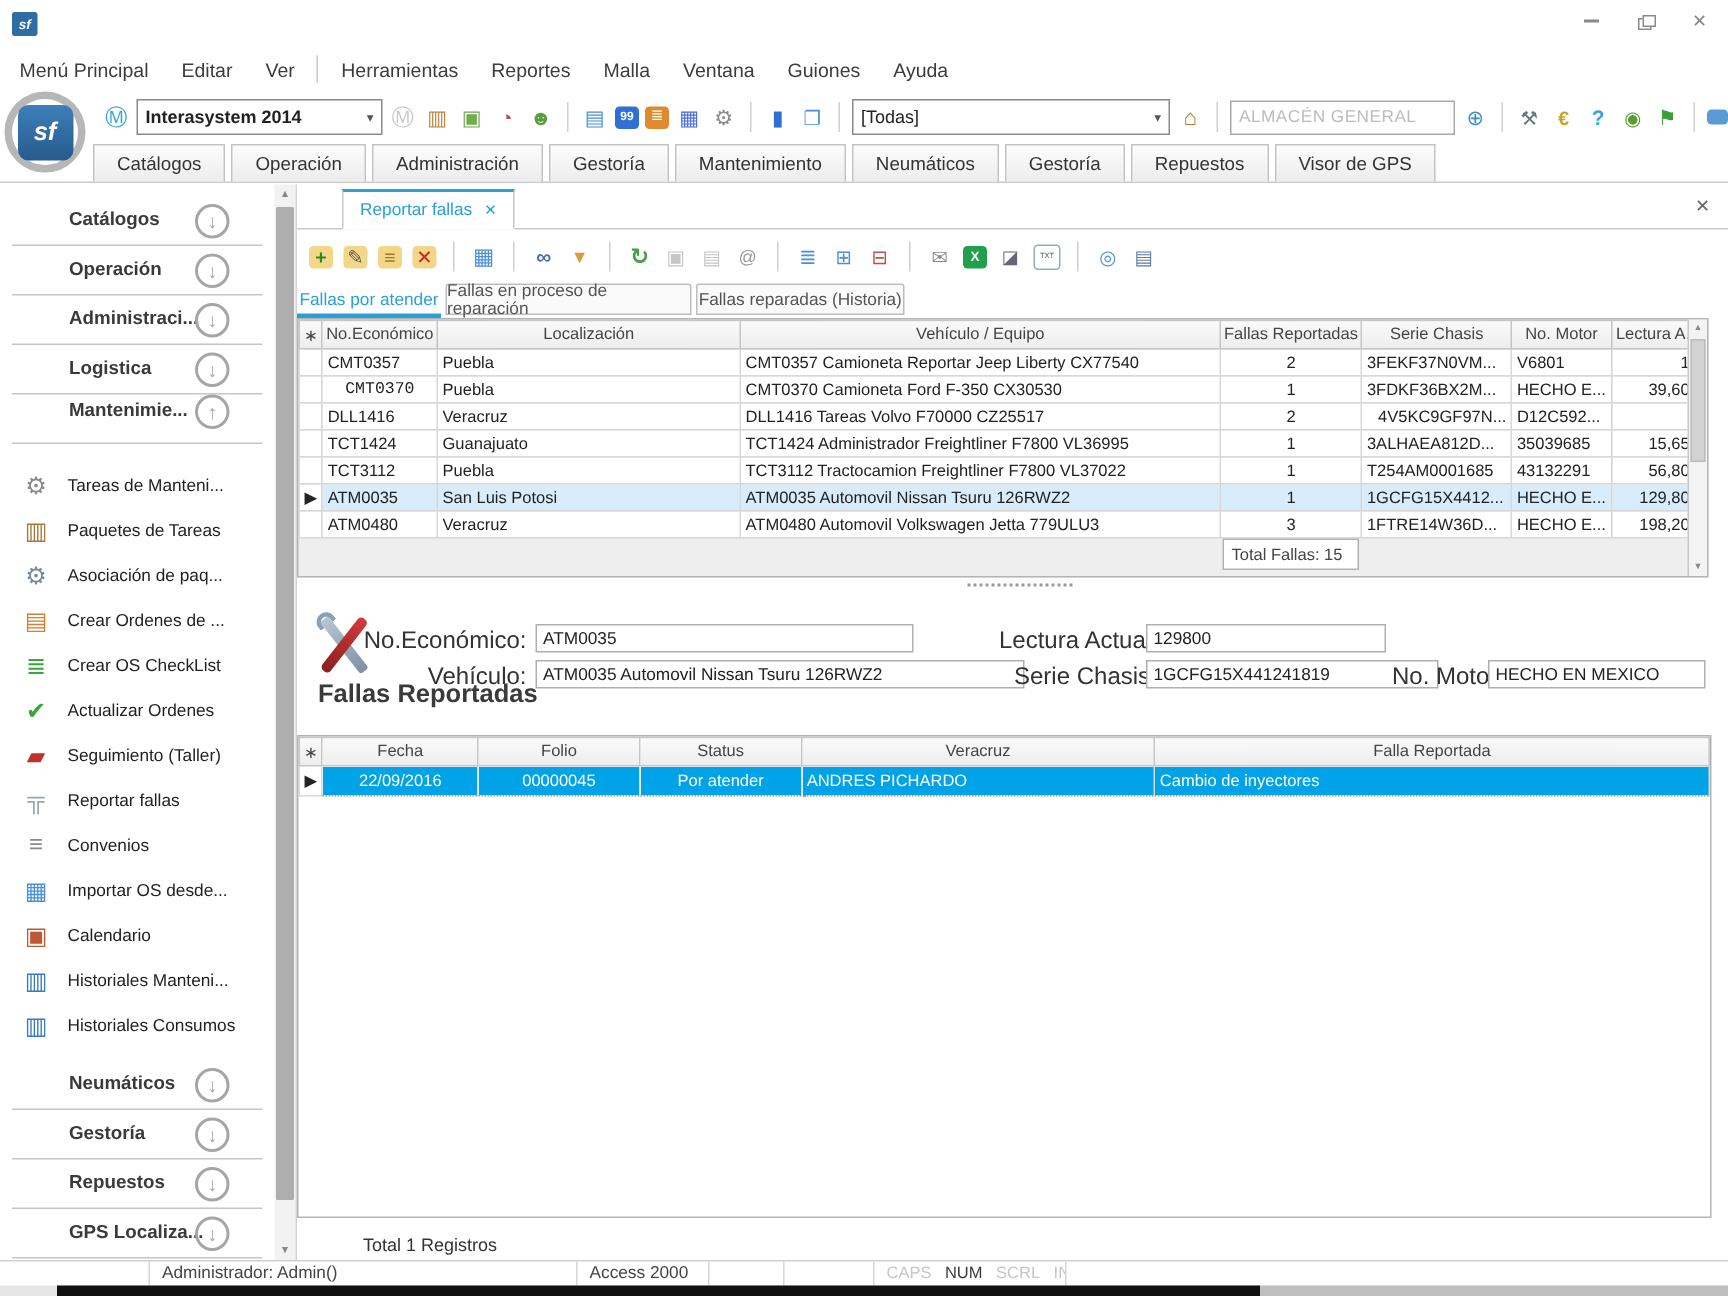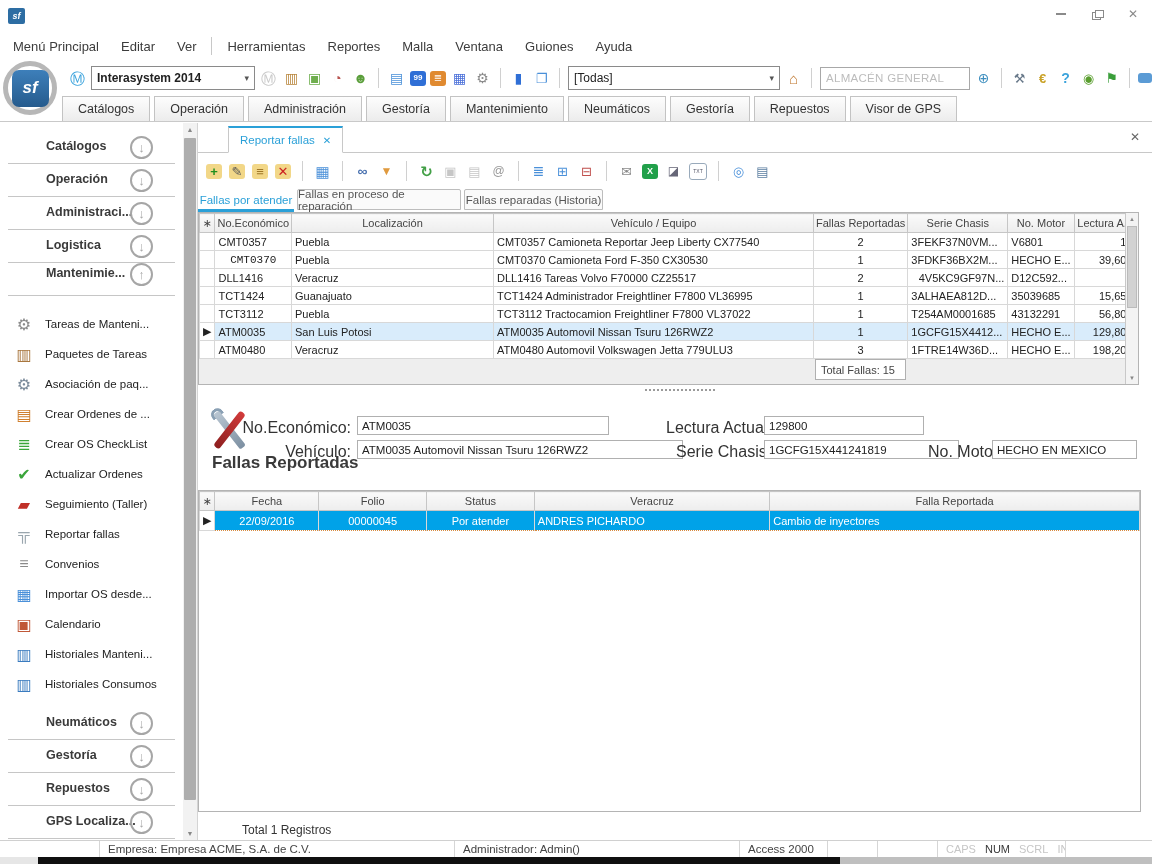--- a/index.html
+++ b/index.html
@@ -527,21 +527,20 @@
           </tr>
         </tbody>
       </table>
     </div>
 
   <div id="gridfooter">Total 1 Registros</div>
 </div>
 
 <div id="statusbar" class="abs">
   <div class="scell" style="width:100px"></div>
-  <div class="scell" style="width:355px">Empresa: Empresa ACME, S.A. de C.V.</div>
   <div class="scell" style="width:285px">Administrador: Admin()</div>
   <div class="scell" style="width:88px">Access 2000</div>
   <div class="scell" style="width:50px"></div>
   <div class="scell" style="width:60px"></div>
   <div class="scell" style="width:128px">
       <span id="locks">
         <span>CAPS</span>
         <span class="on">NUM</span>
         <span>SCRL</span>
         <span>INS</span>

